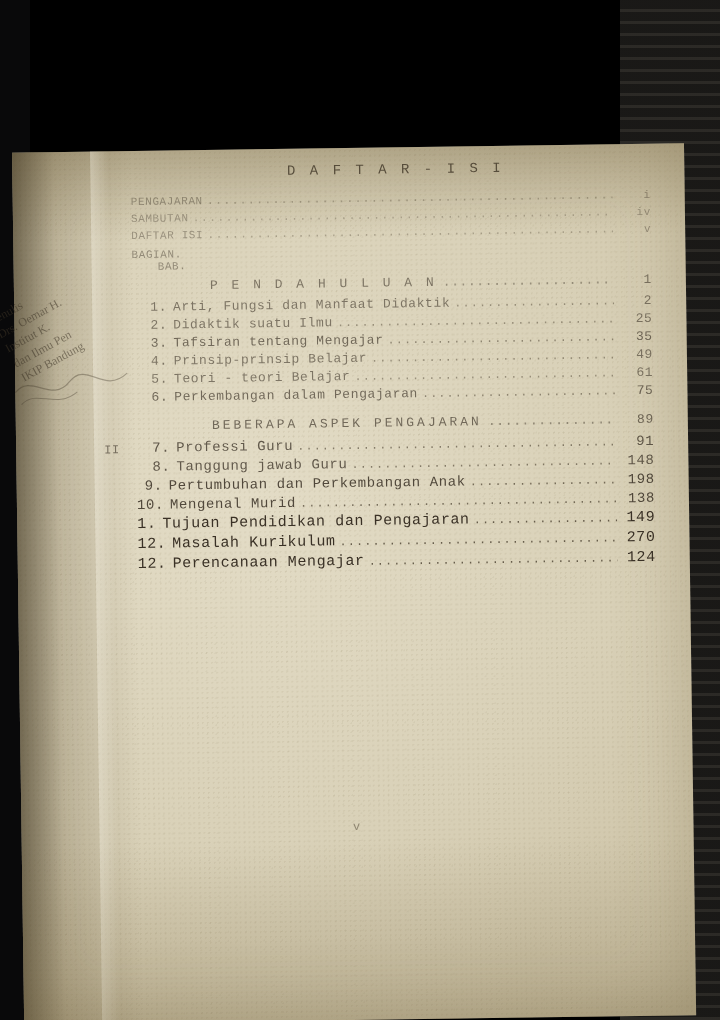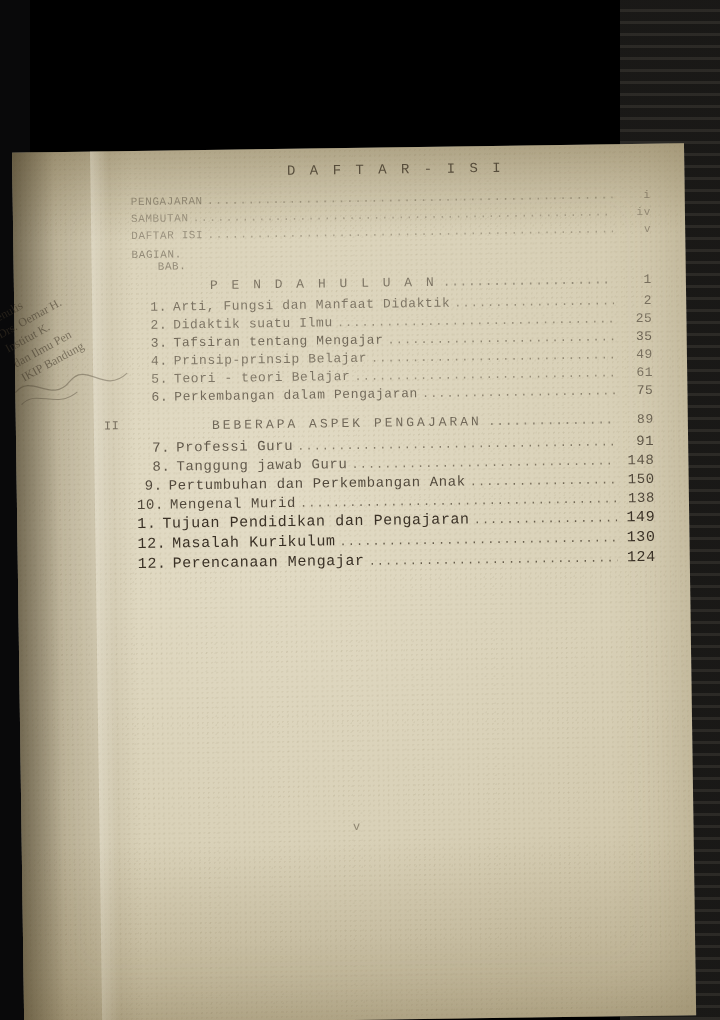--- a/index.html
+++ b/index.html
@@ -166,20 +166,21 @@
     font-size: 13px;
     margin-left: 78px;
   }
   .sect-head .dots { flex: 1 1 auto; overflow: hidden; margin: 0 6px; opacity: 0.7; }
   .sect-head .pg { flex: 0 0 34px; text-align: right; }
   .roman {
     position: absolute;
     left: -30px;
     font-size: 12px;
     opacity: 0.6;
+    margin-top: 24px;
   }
   .item { padding-left: 18px; }
   .ink-06 { opacity: 0.58; }
   .ink-07 { opacity: 0.66; }
   .ink-08 { opacity: 0.76; }
   .ink-09 { opacity: 0.86; }
   .ink-10 { opacity: 1; }
   .grp2 { margin-top: 14px; position: relative; }
   .folio {
     position: absolute;
@@ -344,42 +345,42 @@
         <span class="lbl">8.</span>
         <span class="lbl" style="margin-left:6px">Tanggung jawab Guru</span>
         <span class="dots">................................................................................................</span>
         <span class="pg">148</span>
       </div>
 
       <div class="row item ink-09" style="font-size:14px; padding-left:10px">
         <span class="lbl">9.</span>
         <span class="lbl" style="margin-left:6px">Pertumbuhan dan Perkembangan Anak</span>
         <span class="dots">................................................................................................</span>
-        <span class="pg">150</span>
+        <span class="pg">198</span>
       </div>
 
       <div class="row item ink-09" style="font-size:14px; padding-left:2px">
         <span class="lbl">10.</span>
         <span class="lbl" style="margin-left:6px">Mengenal Murid</span>
         <span class="dots">................................................................................................</span>
         <span class="pg">138</span>
       </div>
 
       <div class="row item ink-10" style="font-size:15px; padding-left:2px">
         <span class="lbl">1.</span>
         <span class="lbl" style="margin-left:6px">Tujuan Pendidikan dan Pengajaran</span>
         <span class="dots">................................................................................................</span>
         <span class="pg">149</span>
       </div>
 
       <div class="row item ink-10" style="font-size:15px; padding-left:2px">
         <span class="lbl">12.</span>
         <span class="lbl" style="margin-left:6px">Masalah Kurikulum</span>
         <span class="dots">................................................................................................</span>
-        <span class="pg">130</span>
+        <span class="pg">270</span>
       </div>
 
       <div class="row item ink-10" style="font-size:15px; padding-left:2px">
         <span class="lbl">12.</span>
         <span class="lbl" style="margin-left:6px">Perencanaan Mengajar</span>
         <span class="dots">................................................................................................</span>
         <span class="pg">124</span>
       </div>
 
     </div>

